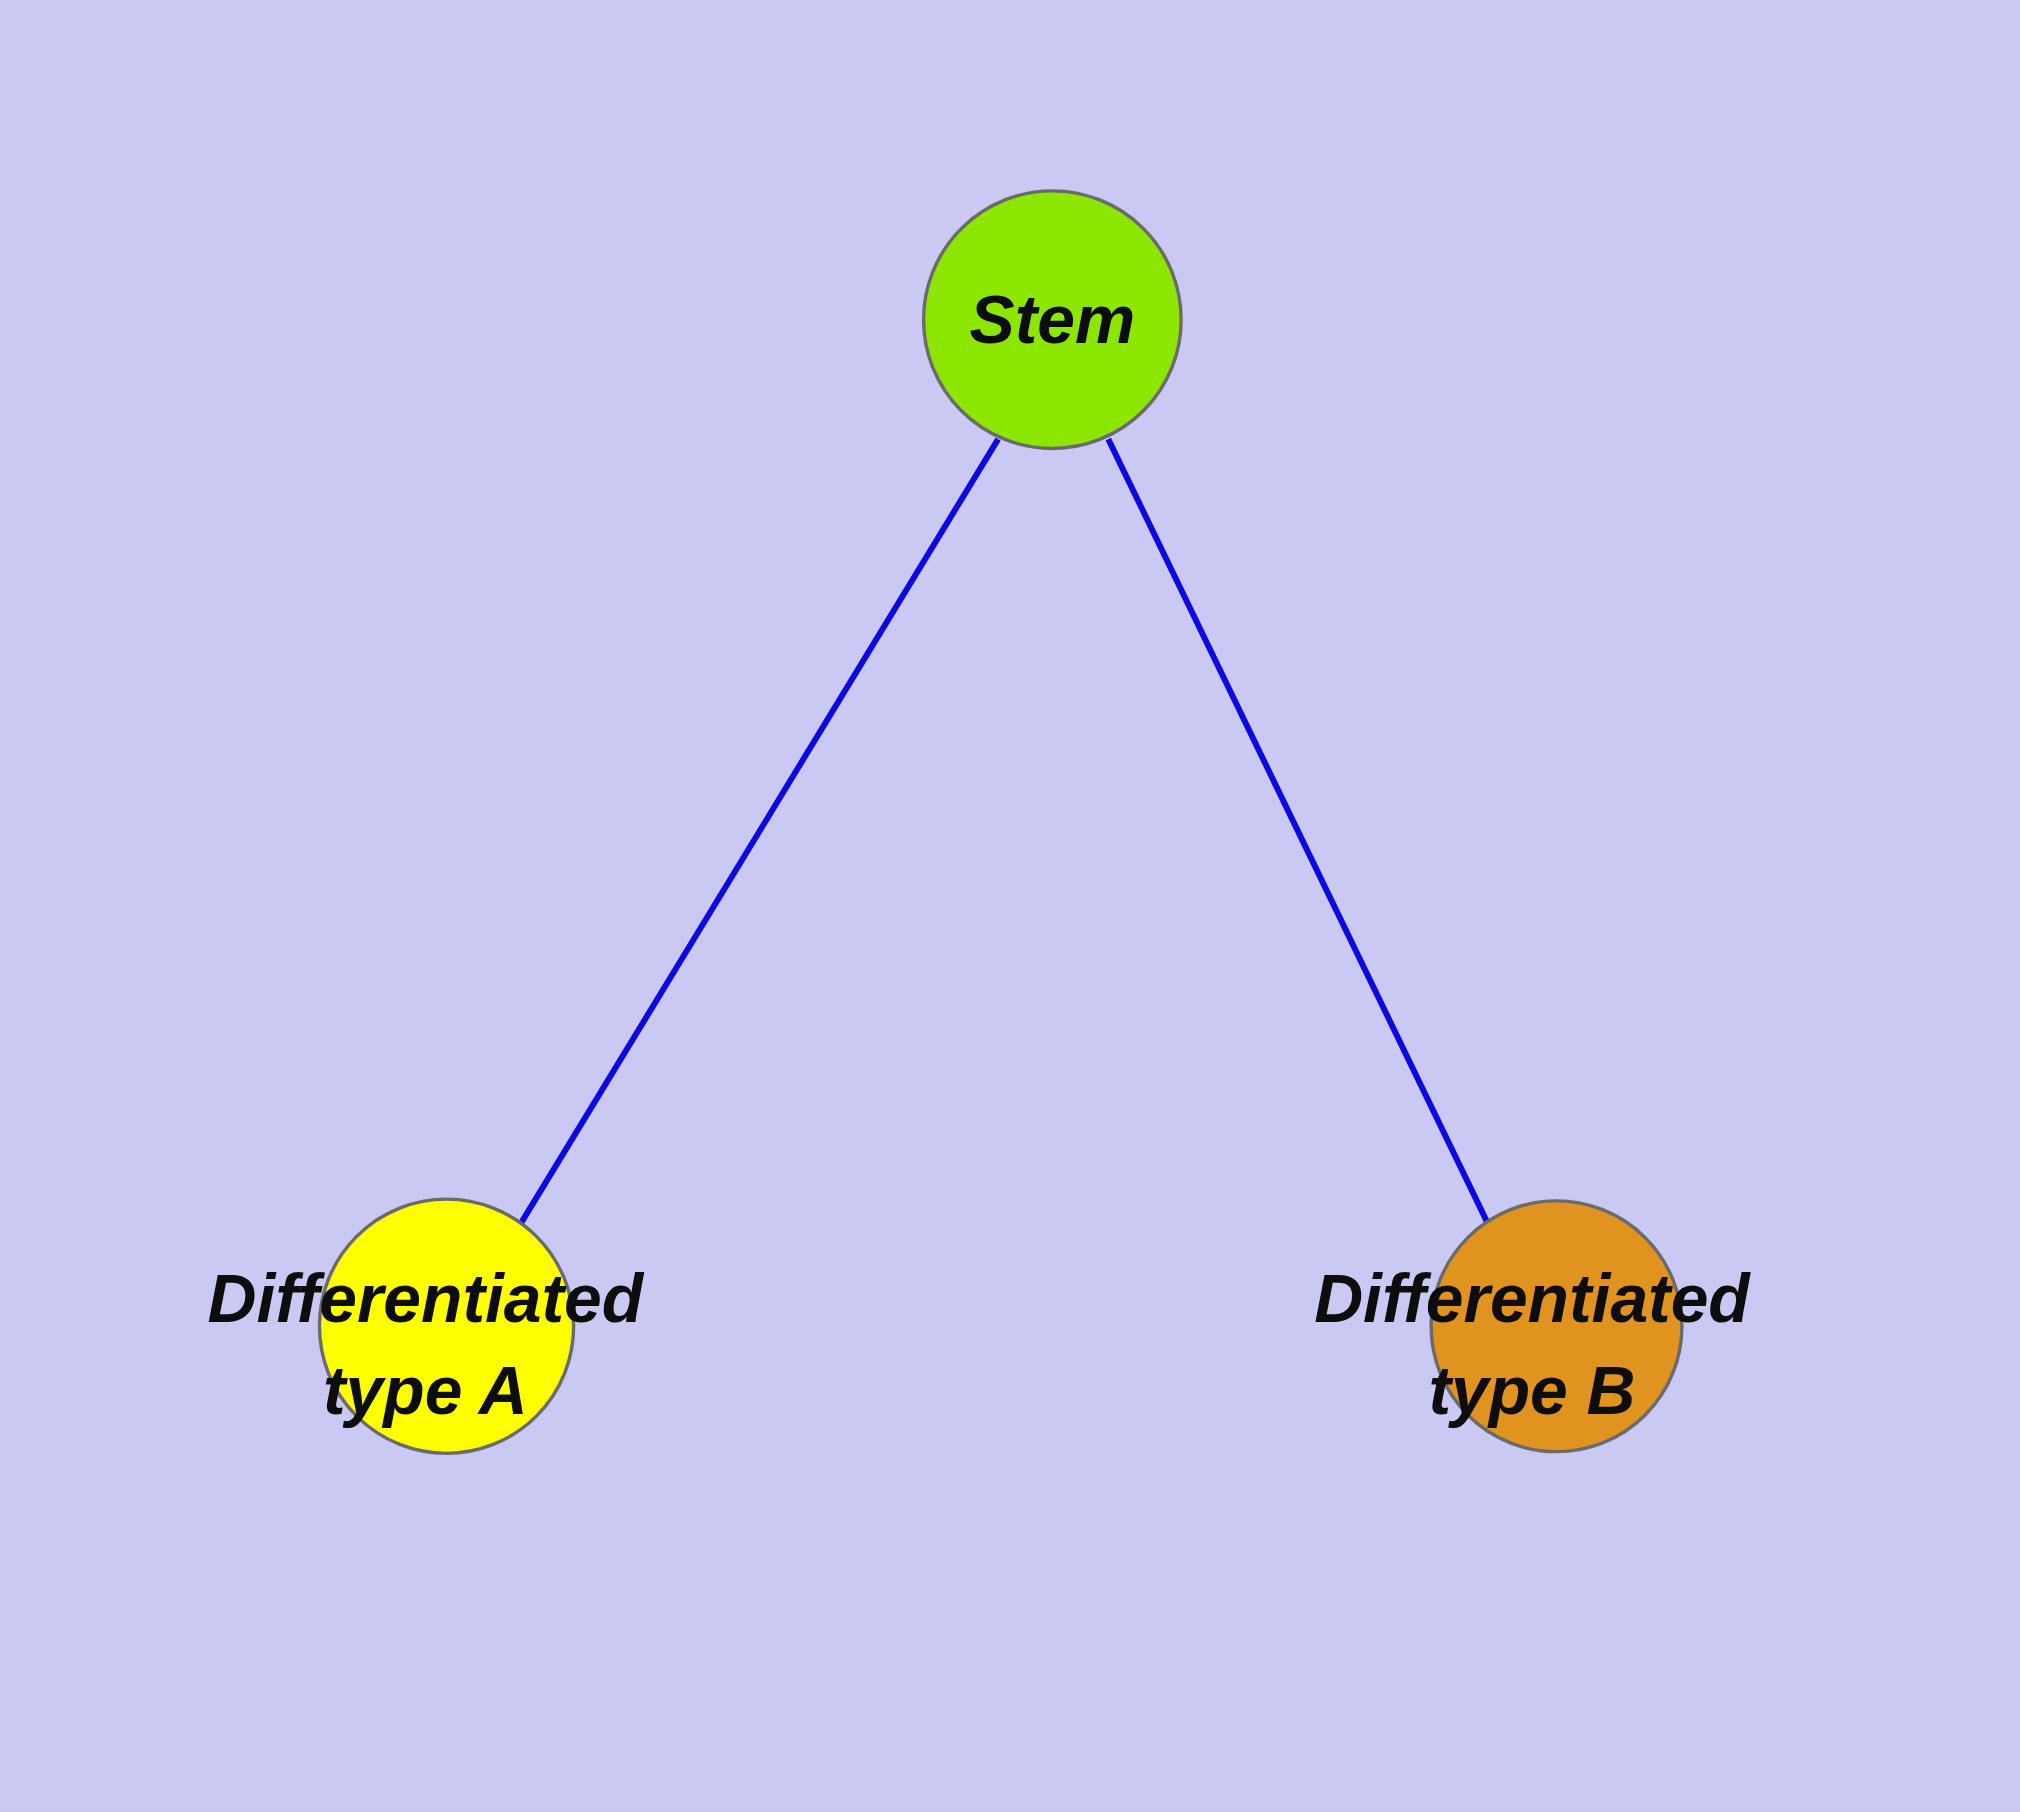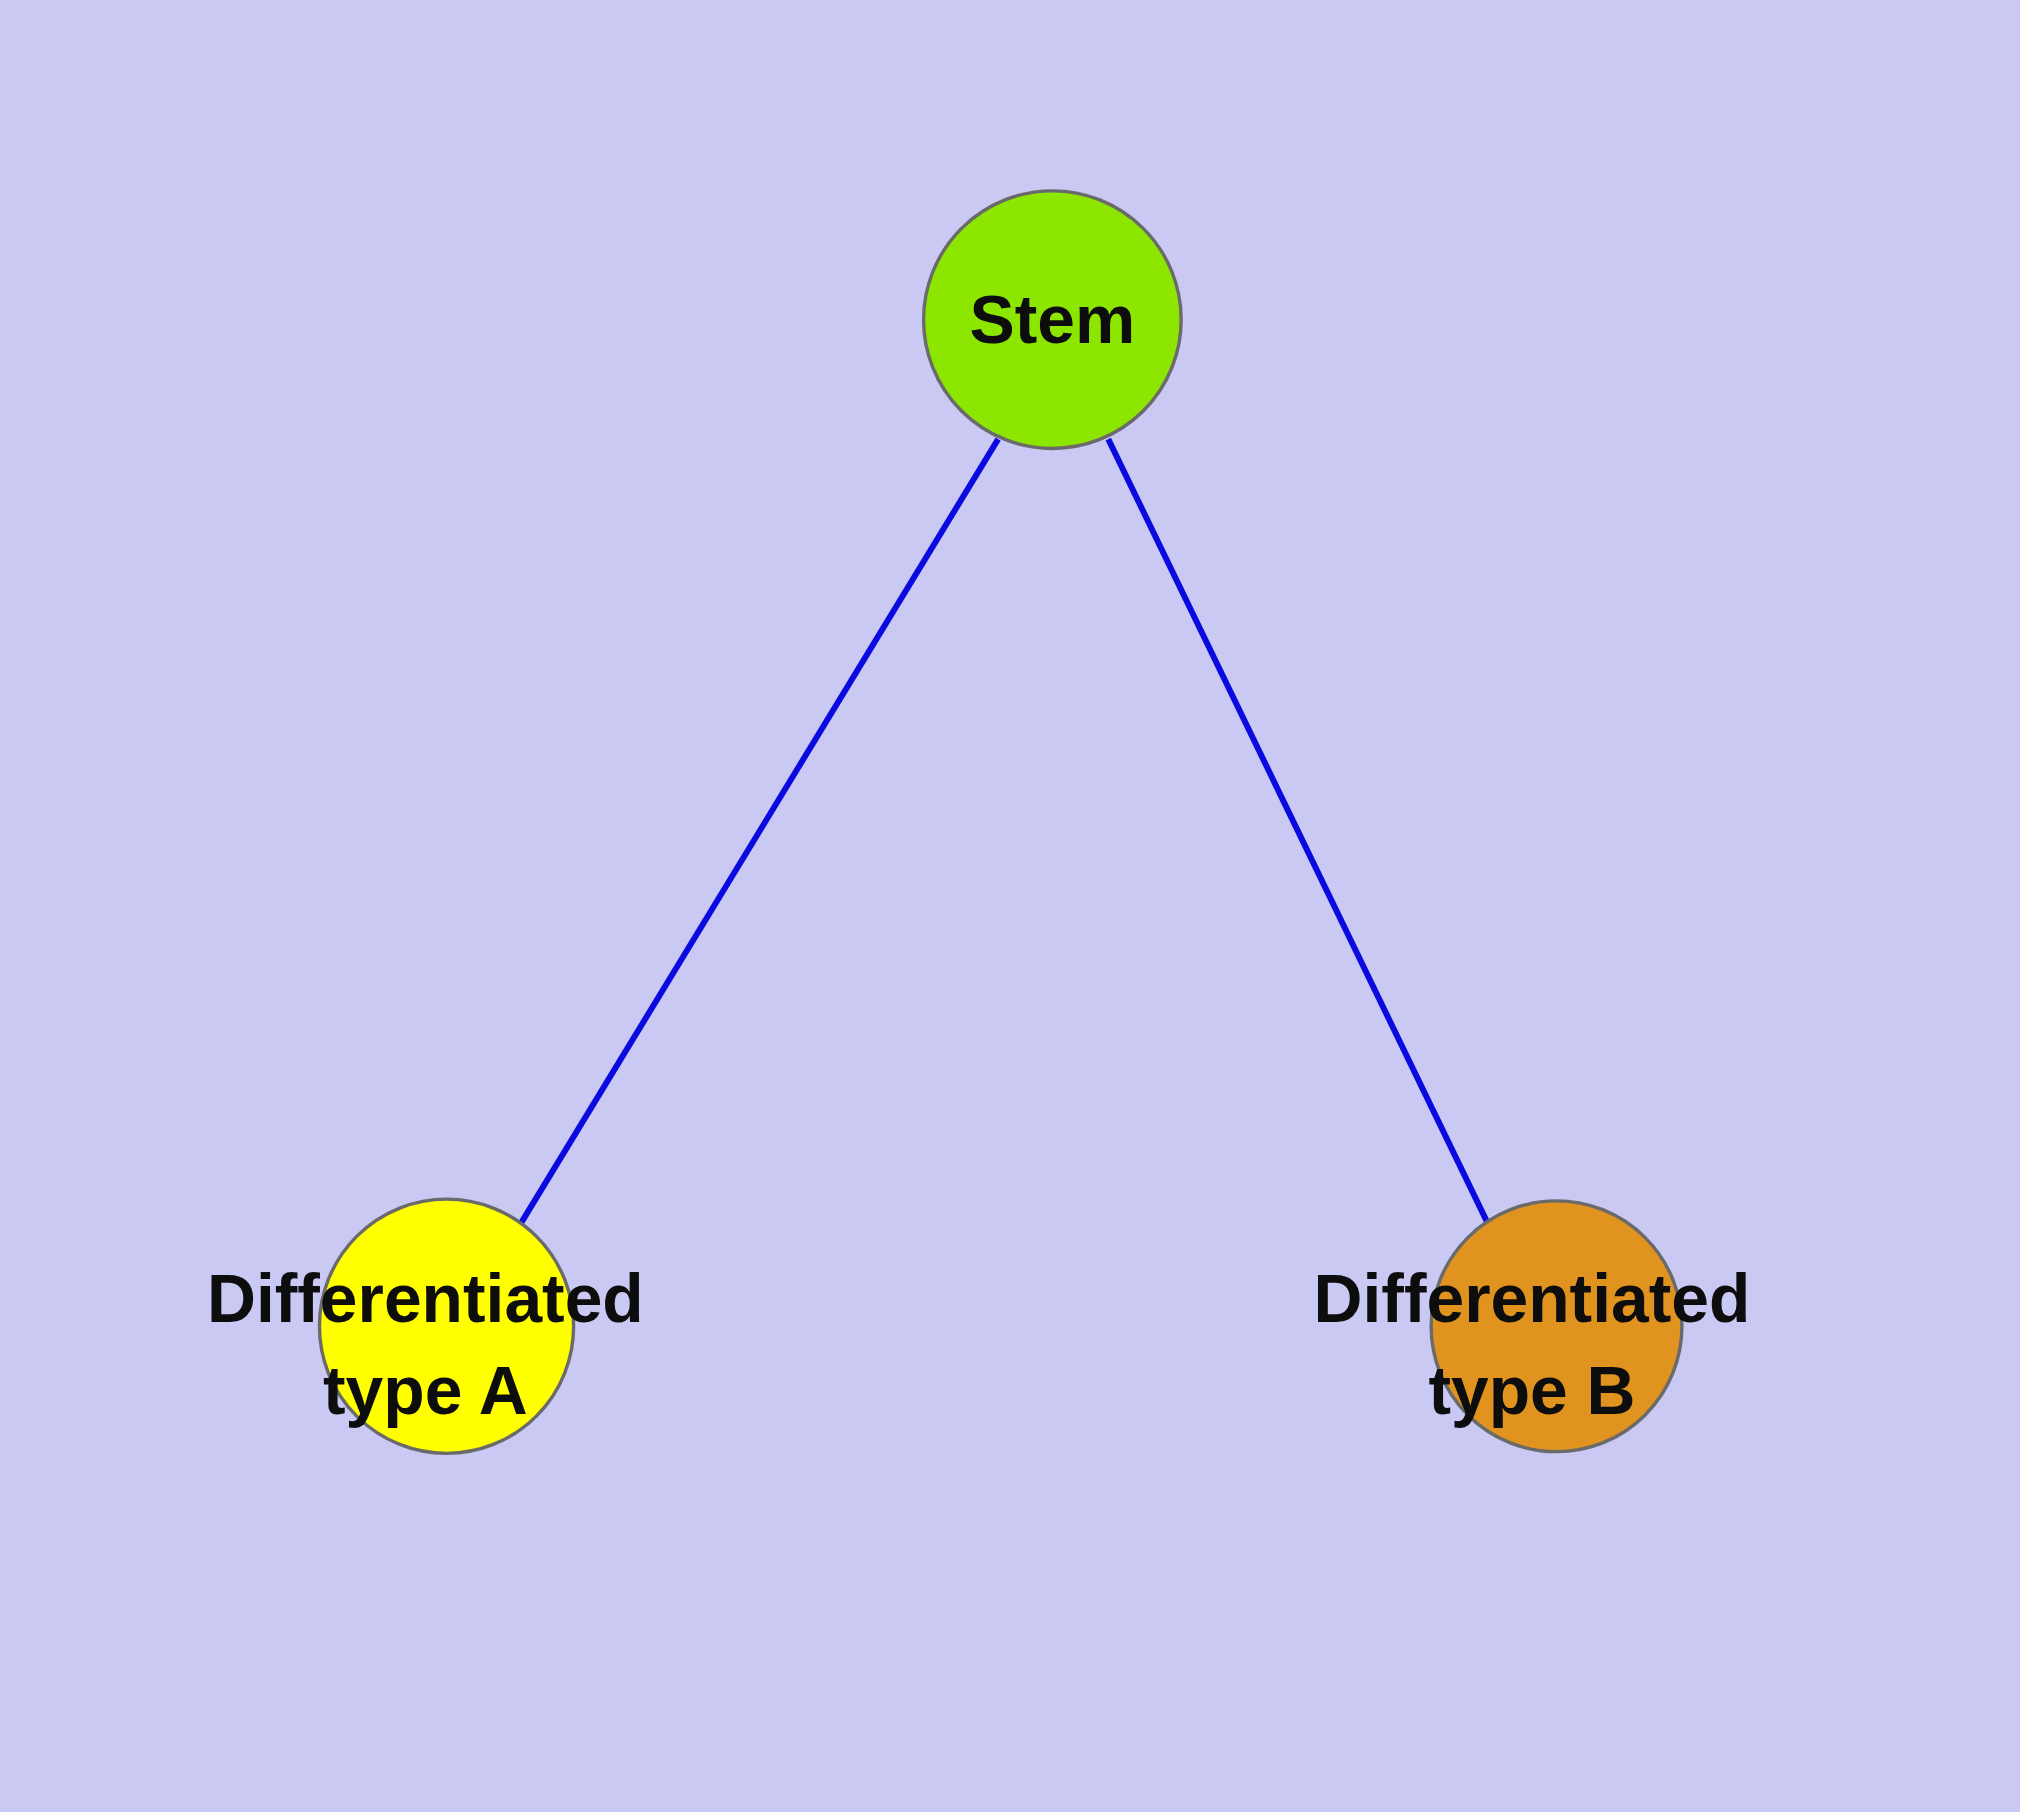--- a/index.html
+++ b/index.html
@@ -7,20 +7,21 @@
     padding: 0;
     width: 100%;
     height: 100%;
     background: #c9c9f3;
     font-family: "Liberation Sans", sans-serif;
   }
   .diagram-wrap {
     width: 100vw;
     height: 100vh;
     overflow: hidden;
+    font-style: italic;
   }
   svg {
     display: block;
     width: 100%;
     height: 100%;
   }
   .node-circle {
     stroke: #6a6a6a;
     stroke-width: 4;
   }

